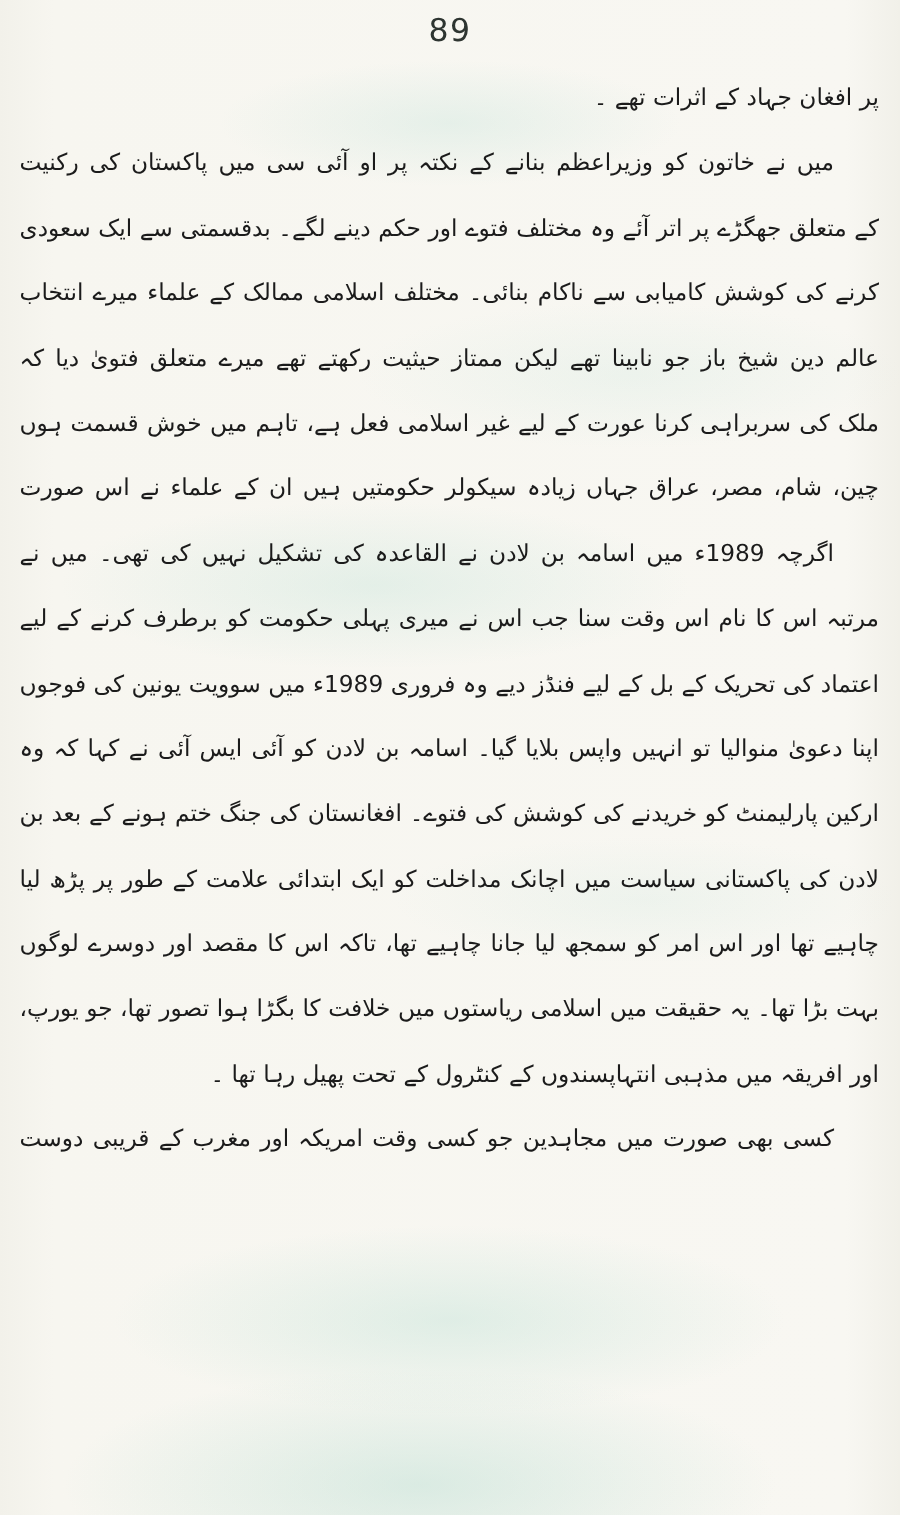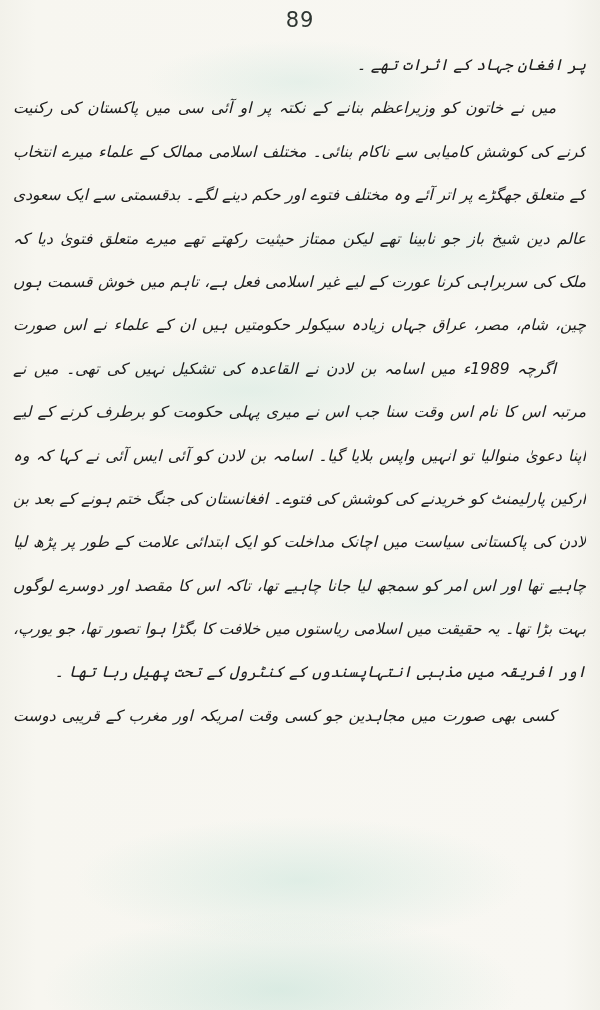--- a/index.html
+++ b/index.html
@@ -29,46 +29,46 @@
   .text-block{
     position:absolute;top:44px;left:13px;right:14px;
     direction:rtl;
   }
   .line{
     height:43.4px;line-height:43.4px;
     font-size:15.5px;color:#1b1b1b;
     text-align:right;
     overflow:hidden;
     direction:rtl;
-    font-style:italic;
     -webkit-font-smoothing:antialiased;
   }
   .line.just{
     text-align:justify;
     text-align-last:justify;
   }
   .line.ind{
     padding-right:30px;
   }
 </style>
 </head>
 <body>
 
 <div class="page">
   <div class="page-number">89</div>
   <div class="text-block">
       <div class="line">پر افغان جہاد کے اثرات تھے ۔</div>
       <div class="line just ind">میں نے خاتون کو وزیراعظم بنانے کے نکتہ پر او آئی سی میں پاکستان کی رکنیت معطل</div>
+      <div class="line just">کے متعلق جھگڑے پر اتر آئے وہ مختلف فتوے اور حکم دینے لگے۔ بدقسمتی سے ایک سعودی</div>
       <div class="line just">کرنے کی کوشش کامیابی سے ناکام بنائی۔ مختلف اسلامی ممالک کے علماء میرے انتخاب</div>
-      <div class="line just">کے متعلق جھگڑے پر اتر آئے وہ مختلف فتوے اور حکم دینے لگے۔ بدقسمتی سے ایک سعودی</div>
       <div class="line just">عالم دین شیخ باز جو نابینا تھے لیکن ممتاز حیثیت رکھتے تھے میرے متعلق فتویٰ دیا کہ مسلمان</div>
       <div class="line just">ملک کی سربراہی کرنا عورت کے لیے غیر اسلامی فعل ہے، تاہم میں خوش قسمت ہوں کہ</div>
       <div class="line just">چین، شام، مصر، عراق جہاں زیادہ سیکولر حکومتیں ہیں ان کے علماء نے اس صورت حال سے</div>
       <div class="line just ind">اگرچہ 1989ء میں اسامہ بن لادن نے القاعدہ کی تشکیل نہیں کی تھی۔ میں نے پہلی</div>
       <div class="line just">مرتبہ اس کا نام اس وقت سنا جب اس نے میری پہلی حکومت کو برطرف کرنے کے لیے عدم</div>
+      <div class="line just">اعتماد کی تحریک کے بل کے لیے فنڈز دیے وہ فروری 1989ء میں سوویت یونین کی فوجوں</div>
       <div class="line just">اپنا دعویٰ منوالیا تو انہیں واپس بلایا گیا۔ اسامہ بن لادن کو آئی ایس آئی نے کہا کہ وہ جمہوری</div>
       <div class="line just">ارکین پارلیمنٹ کو خریدنے کی کوشش کی فتوے۔ افغانستان کی جنگ ختم ہونے کے بعد بن</div>
       <div class="line just">لادن کی پاکستانی سیاست میں اچانک مداخلت کو ایک ابتدائی علامت کے طور پر پڑھ لیا جانا</div>
       <div class="line just">چاہیے تھا اور اس امر کو سمجھ لیا جانا چاہیے تھا، تاکہ اس کا مقصد اور دوسرے لوگوں کے ساتھ</div>
       <div class="line just">بہت بڑا تھا۔ یہ حقیقت میں اسلامی ریاستوں میں خلافت کا بگڑا ہوا تصور تھا، جو یورپ، ایشیا</div>
       <div class="line">اور افریقہ میں مذہبی انتہاپسندوں کے کنٹرول کے تحت پھیل رہا تھا ۔</div>
       <div class="line just ind">کسی بھی صورت میں مجاہدین جو کسی وقت امریکہ اور مغرب کے قریبی دوست تھے</div>
     </div>
 </div>
 

